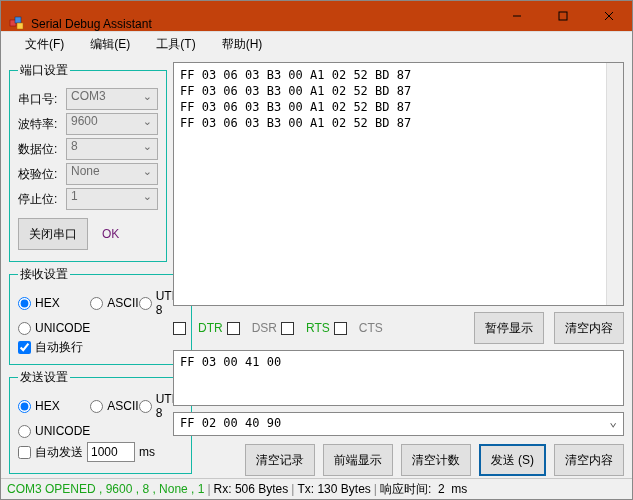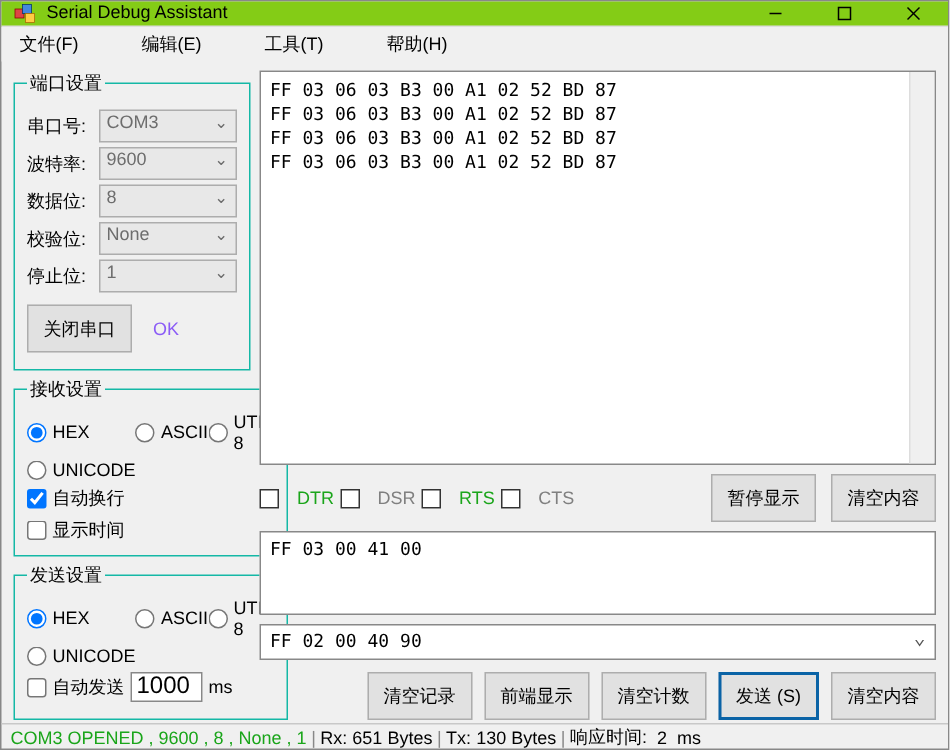--- a/index.html
+++ b/index.html
@@ -1,53 +1,53 @@
 <!DOCTYPE html>
 <html><head>
 <meta charset="utf-8">
 <style>
   html,body{margin:0;padding:0;font-family:"Microsoft YaHei","Segoe UI",Tahoma,sans-serif;font-size:12px;color:#000;background:#f0f0f0}
   .window{width:633px;height:500px;background:#f0f0f0;border:1px solid #888;box-sizing:border-box;display:flex;flex-direction:column;position:relative}
-  .titlebar{height:30px;display:flex;align-items:flex-start;background:#84cc16;border-bottom:1px solid #ddd}
+  .titlebar{height:30px;display:flex;align-items:flex-end;background:#c2410c;border-bottom:1px solid #ddd}
   .app-icon{width:16px;height:16px;margin:0 6px 0 8px}
   .title-text{flex:1;font-size:12px}
   .win-btns{display:flex;height:100%}
   .win-btn{width:46px;display:flex;align-items:center;justify-content:center;font-size:11px}
-  .menubar{height:24px;display:flex;align-items:center;padding:0 0;gap:18px;background:#f0f0f0}
+  .menubar{height:24px;display:flex;align-items:center;padding:0 12px;gap:2px;background:#f0f0f0}
   .menu-item{padding:3px 12px}
   .client{flex:1;display:flex;padding:6px 8px 2px 8px;gap:6px}
   .left-col{width:158px;display:flex;flex-direction:column;gap:4px}
   .right-col{flex:1;display:flex;flex-direction:column;gap:6px}
   fieldset{border:1px solid #14b8a6;margin:0;padding:6px 8px 8px 8px}
   legend{padding:0 2px;font-size:12px}
   .row{display:flex;align-items:center;margin:3px 0}
   .lbl{width:48px}
   .combo{flex:1;height:20px;border:1px solid #adadad;background:#e8e8e8;color:#6d6d6d;display:flex;align-items:flex-start;padding:0 4px;position:relative;font-size:12px}
   .combo::after{content:"⌄";position:absolute;right:5px;top:1px;color:#6d6d6d;font-size:11px}
   .btn{height:32px;border:1px solid #adadad;background:#e1e1e1;padding:0 10px;display:inline-flex;align-items:center;justify-content:center;cursor:default;box-sizing:border-box}
   .btn.primary{border:2px solid #0a63a6}
-  .ok{color:#8b5cf6;margin-left:14px}
+  .ok{color:#701a75;margin-left:14px}
   .radio-grid{display:grid;grid-template-columns:1fr 1fr 1fr;row-gap:4px}
   .radio,.check{display:flex;align-items:center;gap:4px}
   .radio input,.check input{margin:0}
   .rx-box{flex:1;border:1px solid #888;background:#fff;padding:4px 6px;font-family:Consolas,monospace;font-size:12px;line-height:16px;white-space:pre;overflow:auto;position:relative}
   .scroll-y{position:absolute;right:0;top:0;bottom:0;width:16px;background:#f0f0f0;border-left:1px solid #ddd}
   .sig-row{display:flex;align-items:center;gap:4px}
   .sig-row .spacer{flex:1}
   .sig-check{display:flex;align-items:center;gap:12px}
   .sig-check label{color:#1aa51a}
   .sig-check label.gray{color:#808080}
   .tx-input{border:1px solid #888;background:#fff;padding:4px 6px;font-family:Consolas,monospace;font-size:12px;height:46px}
   .tx-combo{border:1px solid #888;background:#fff;padding:3px 6px;font-family:Consolas,monospace;font-size:12px;position:relative;height:16px}
   .tx-combo::after{content:"⌄";position:absolute;right:6px;top:1px;font-size:13px;color:#555}
   .btn-row{display:flex;gap:8px;justify-content:flex-end;margin-top:2px}
   .statusbar{height:20px;border-top:1px solid #c8c8c8;display:flex;align-items:center;font-size:12px;padding:0 6px}
   .status-green{color:#1aa51a}
   .status-sep{margin:0 3px;color:#888}
-  .num-input{width:40px;height:18px;border:1px solid #888;background:#fff;text-align:left;padding:0 3px;font-size:16px;font-family:inherit}
+  .num-input{width:40px;height:18px;border:1px solid #888;background:#fff;text-align:left;padding:0 3px;font-size:12px;font-family:inherit}
   .che{width:13px;height:13px;border:1px solid #333;display:inline-block;box-sizing:border-box;background:#fff}
 </style>
 </head>
 <body>
 <div class="window">
 
   <div class="titlebar">
     <svg class="app-icon" viewBox="0 0 16 16">
       <rect x="1" y="5" width="6" height="6" fill="#d44" stroke="#800" stroke-width="0.5"></rect>
       <rect x="6" y="2" width="6" height="6" fill="#48d" stroke="#036" stroke-width="0.5"></rect>
@@ -140,24 +140,20 @@
             </label>
           <label class="radio">
               <input type="radio" style="">
               <span>UNICODE</span>
             </label>
         </div>
         <label class="check" style="margin-top:4px">
             <input type="checkbox" checked="" style="">
             <span>自动换行</span>
           </label>
-        <label class="check" style="margin-top:4px">
-            <input type="checkbox" style="">
-            <span>显示时间</span>
-          </label>
       </fieldset>
 
       <fieldset>
         <legend>发送设置</legend>
         <div class="radio-grid">
           <label class="radio">
               <input type="radio" checked="" style="">
               <span>HEX</span>
             </label>
           <label class="radio">
@@ -223,21 +219,21 @@
         <div class="btn primary">发送 (S)</div>
         <div class="btn">清空内容</div>
       </div>
     </div>
   </div>
 
   <div class="statusbar">
     <span class="status-green">COM3 OPENED , 9600 , 8 , None , 1</span>
     <span class="status-sep">|</span>
     <span>Rx:</span>&nbsp;
-    <span>651</span>&nbsp;
+    <span>506</span>&nbsp;
     <span>Bytes</span>
     <span class="status-sep">|</span>
     <span>Tx:</span>&nbsp;
     <span>130</span>&nbsp;
     <span>Bytes</span>
     <span class="status-sep">|</span>
     <span>响应时间:</span>&nbsp;&nbsp;
     <span>2</span>&nbsp;&nbsp;
     <span>ms</span>
   </div>

